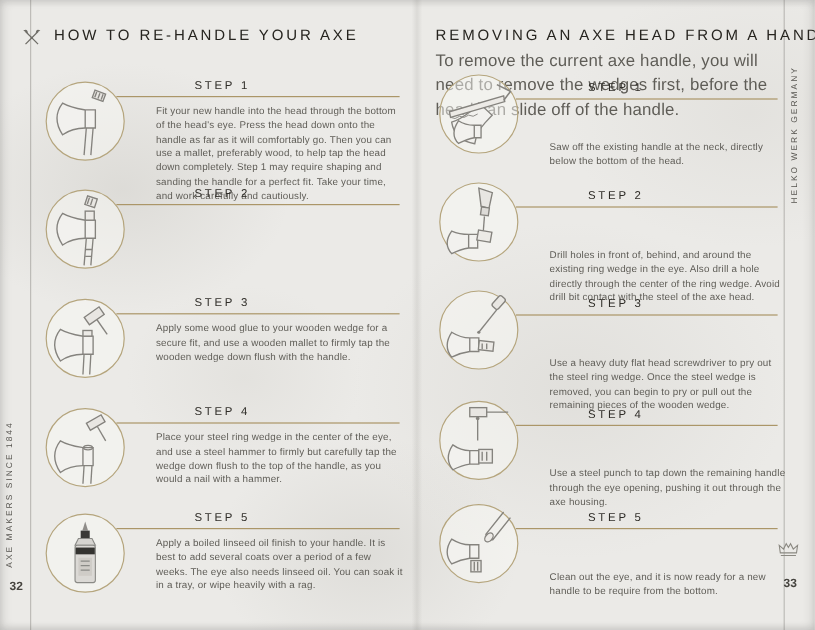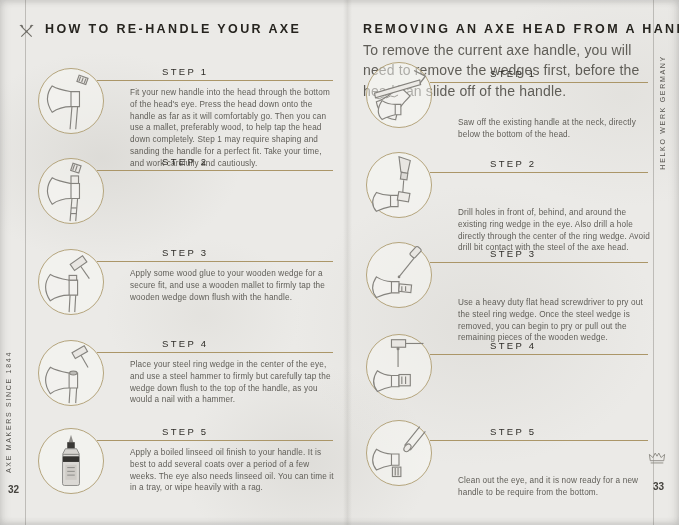--- a/index.html
+++ b/index.html
@@ -14,21 +14,21 @@
       radial-gradient(ellipse 140px 110px at 30% 60%, rgba(210,208,202,0.30), transparent 70%),
       #ebeae7;
   }
   .edge-shade{position:absolute;inset:0;pointer-events:none;
     box-shadow:inset 4px 0 8px rgba(0,0,0,0.07), inset -4px 0 8px rgba(0,0,0,0.07), inset 0 3px 6px rgba(0,0,0,0.05), inset 0 -3px 6px rgba(0,0,0,0.06);}
   .vrule{position:absolute;top:0;bottom:0;width:1px;background:rgba(105,103,97,0.35);}
   .vrule.left{left:25px;}
   .vrule.right{left:653px;}
   .gutter{position:absolute;top:0;bottom:0;left:343px;width:9px;
     background:linear-gradient(90deg, transparent, rgba(110,108,102,0.13) 50%, transparent);}
-  .page-title{position:absolute;top:22px;font-size:12.5px;font-weight:700;letter-spacing:2.4px;color:#26241f;white-space:nowrap;}
+  .page-title{position:absolute;top:22px;font-size:12.5px;font-weight:400;letter-spacing:2.4px;color:#26241f;white-space:nowrap;}
   .intro{position:absolute;font-size:14px;line-height:1.45;color:#5f5d57;letter-spacing:0.15px;}
   .step{position:absolute;height:92px;}
   .step .circle{position:absolute;left:0;width:66px;height:66px;border:1.2px solid #b5a57d;border-radius:50%;
     background:rgba(250,249,246,0.5);box-sizing:border-box;}
   .step .circle svg{position:absolute;left:0;top:0;}
   .lp .circle{top:2px;} .rp .circle{top:-6px;}
   .step .slabel{position:absolute;left:92px;top:0;font-size:9.5px;letter-spacing:2.3px;color:#2f2d28;white-space:nowrap;margin-left:32px;}
   .step .sline{position:absolute;top:14px;height:1.4px;background:#ab9668;}
   .lp .sline{left:59px;width:236px;}
   .rp .sline{left:64px;width:218px;}
@@ -144,21 +144,21 @@
       <rect x="25" y="27" width="18" height="33" rx="2" fill="#dbd9d5"></rect>
       <rect x="25.5" y="29" width="17" height="6" fill="#343330" stroke="none"></rect>
       <rect x="28" y="38" width="12" height="16" fill="#cfccc7" stroke="none"></rect>
       <line x1="30" y1="41" x2="38" y2="41"></line>
         <line x1="30" y1="45" x2="38" y2="45"></line>
         <line x1="30" y1="49" x2="38" y2="49"></line>
     </svg>
   </div>
   <div class="slabel">STEP 5</div>
   <div class="sline"></div>
-  <div class="stext">Apply a boiled linseed oil finish to your handle.  It is best to add several coats over a period of a few weeks.  The eye also needs linseed oil.  You can time it in a tray, or wipe heavily with a rag.</div>
+  <div class="stext">Apply a boiled linseed oil finish to your handle.  It is best to add several coats over a period of a few weeks.  The eye also needs linseed oil.  You can soak it in a tray, or wipe heavily with a rag.</div>
 </div>
 
 <div class="vert-caption" style="left:5px;bottom:52px;">AXE MAKERS SINCE 1844</div>
 <div class="pageno" style="left:8px;top:484px;">32</div>
 
 <div class="page-title" style="left:363px;">REMOVING AN AXE HEAD FROM A HANDLE</div>
 <div class="intro" style="left:363px;top:40px;width:292px;">To remove the current axe handle, you will need to remove the wedges first, before the head can slide off of the handle.</div>
 
 <div class="step rp" style="left:366px;top:68px;width:284px;">
   <div class="circle">
@@ -223,20 +223,21 @@
       <circle cx="33" cy="14.5" r="1.6" fill="#85837e" stroke="none"></circle>
       <path d="M11,38 Q3,50 11,60 Q19,56 26,55 L34,55 L34,43 L26,43 Q18,43 11,38 Z" fill="#f2f1ee"></path>
       <line x1="26" y1="43" x2="26" y2="55"></line>
       <rect x="34" y="42" width="12" height="12" fill="#eceae6"></rect>
       <line x1="37" y1="44" x2="37" y2="52"></line>
         <line x1="41" y1="44" x2="41" y2="52"></line>
     </svg>
   </div>
   <div class="slabel">STEP 4</div>
   <div class="sline"></div>
+  <div class="stext">Use a steel punch to tap down the remaining handle through the eye opening, pushing it out through the axe housing.</div>
 </div>
 
 <div class="step rp" style="left:366px;top:426px;width:284px;">
   <div class="circle">
     <svg width="64" height="64" viewBox="0 0 68 68" fill="none" stroke="#85837e" stroke-width="1.2">
       <path d="M56,6 L40,26 M62,11 L46,31"></path>
       <path d="M46,31 L40,26"></path>
       <ellipse cx="43" cy="28.5" rx="4.5" ry="3" transform="rotate(-50 43 28.5)" fill="#eceae6"></ellipse>
       <path d="M10,30 Q2,42 10,52 Q18,48 26,47 L34,47 L34,35 L26,35 Q18,35 10,30 Z" fill="#f2f1ee"></path>
       <line x1="26" y1="35" x2="26" y2="47"></line>

